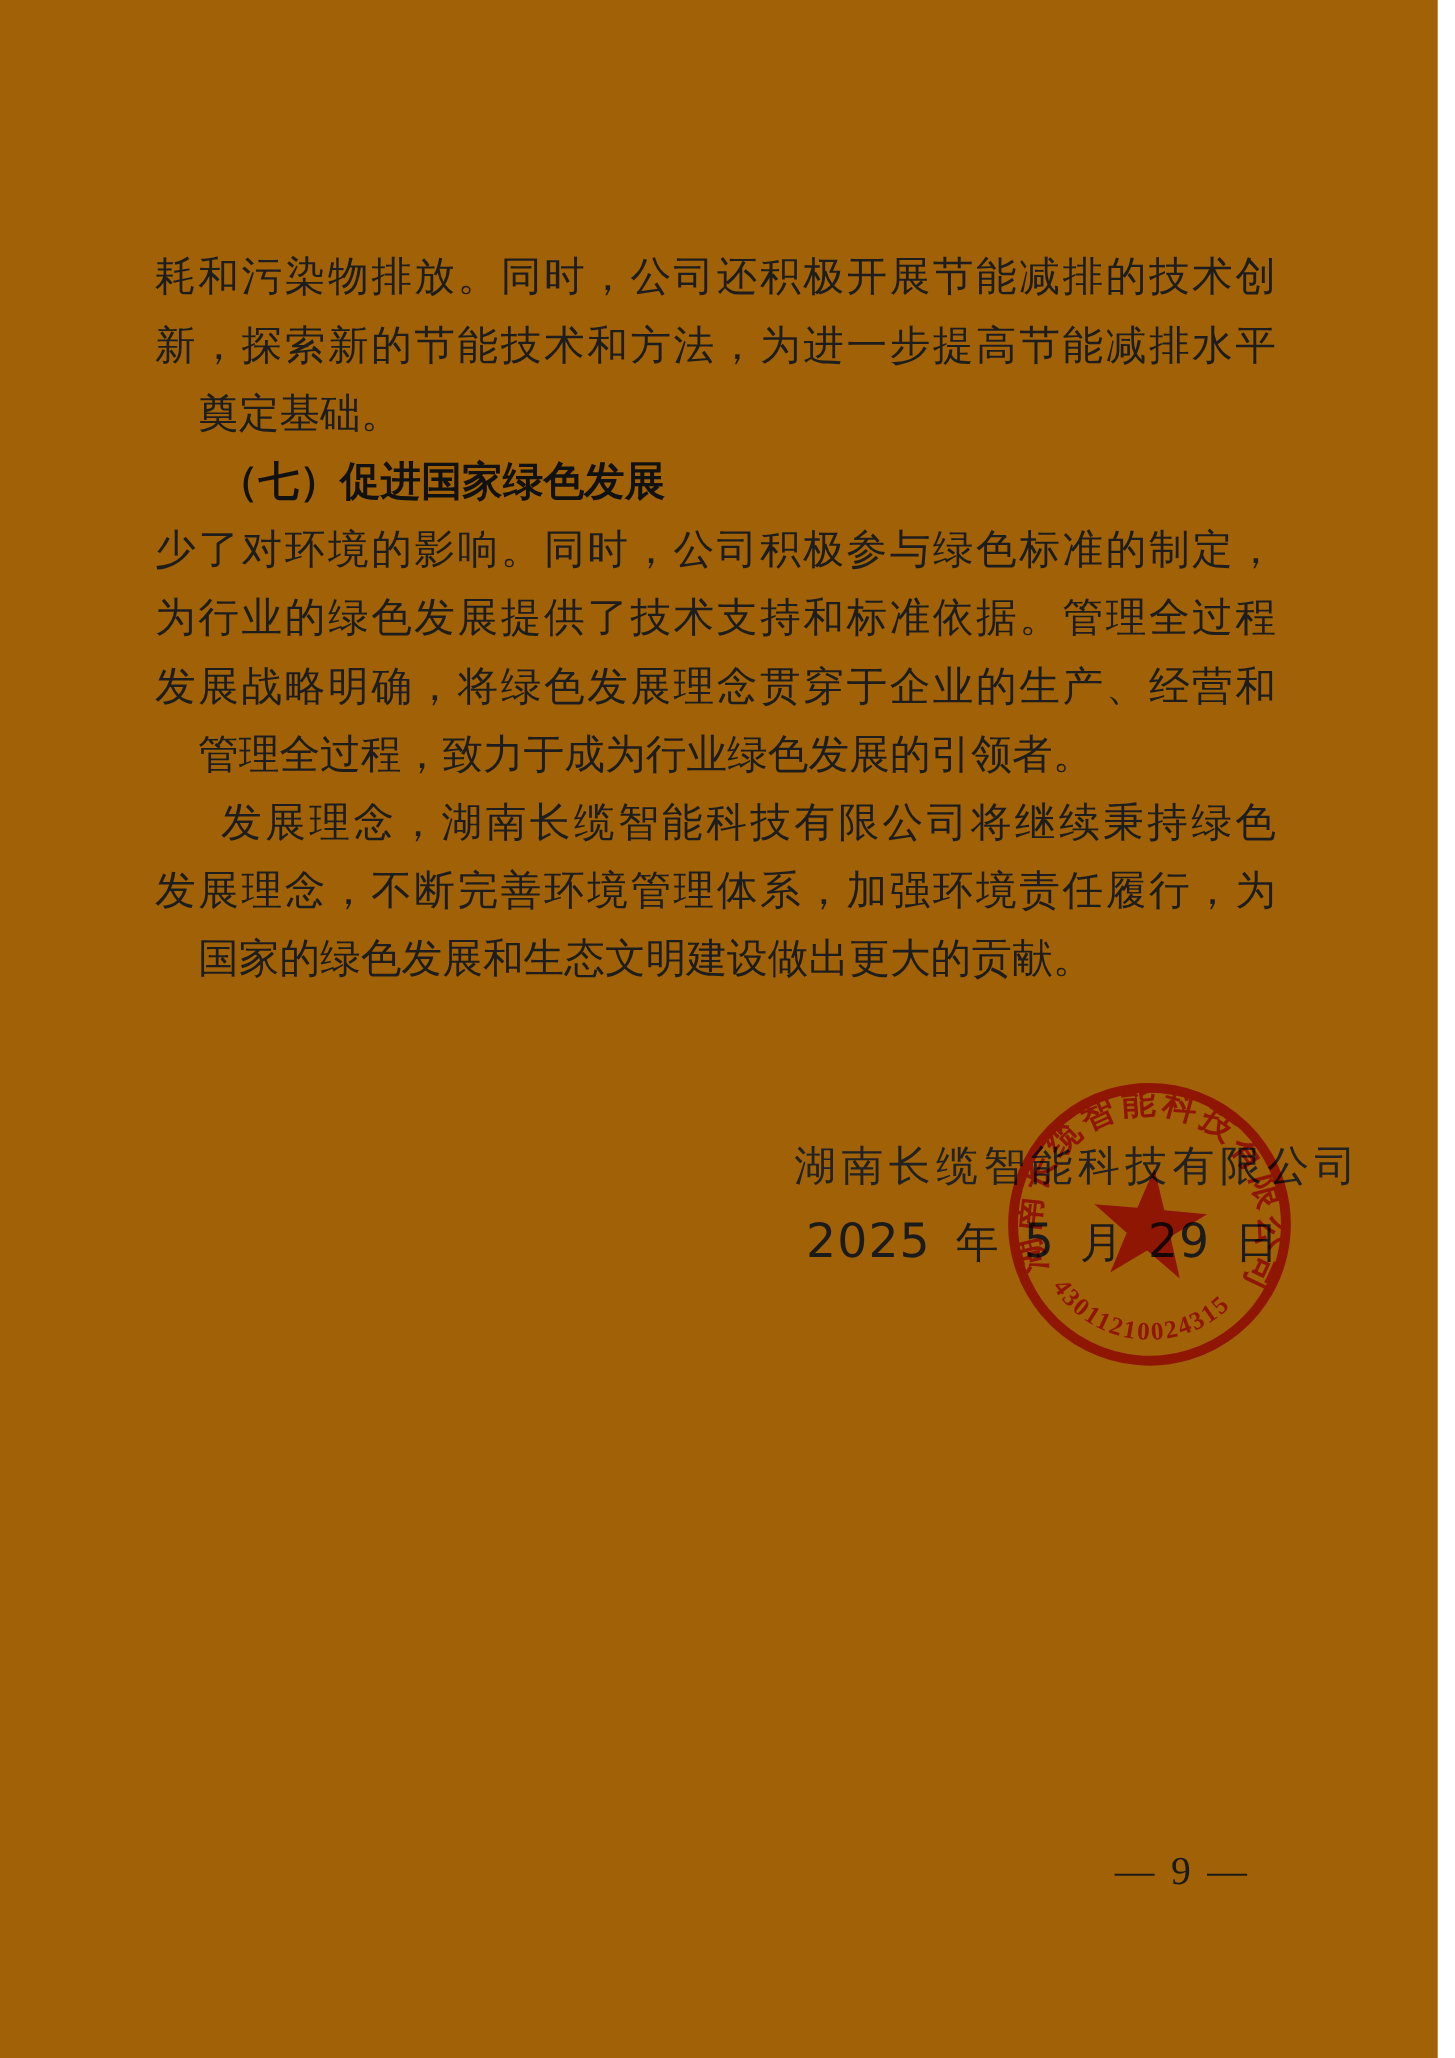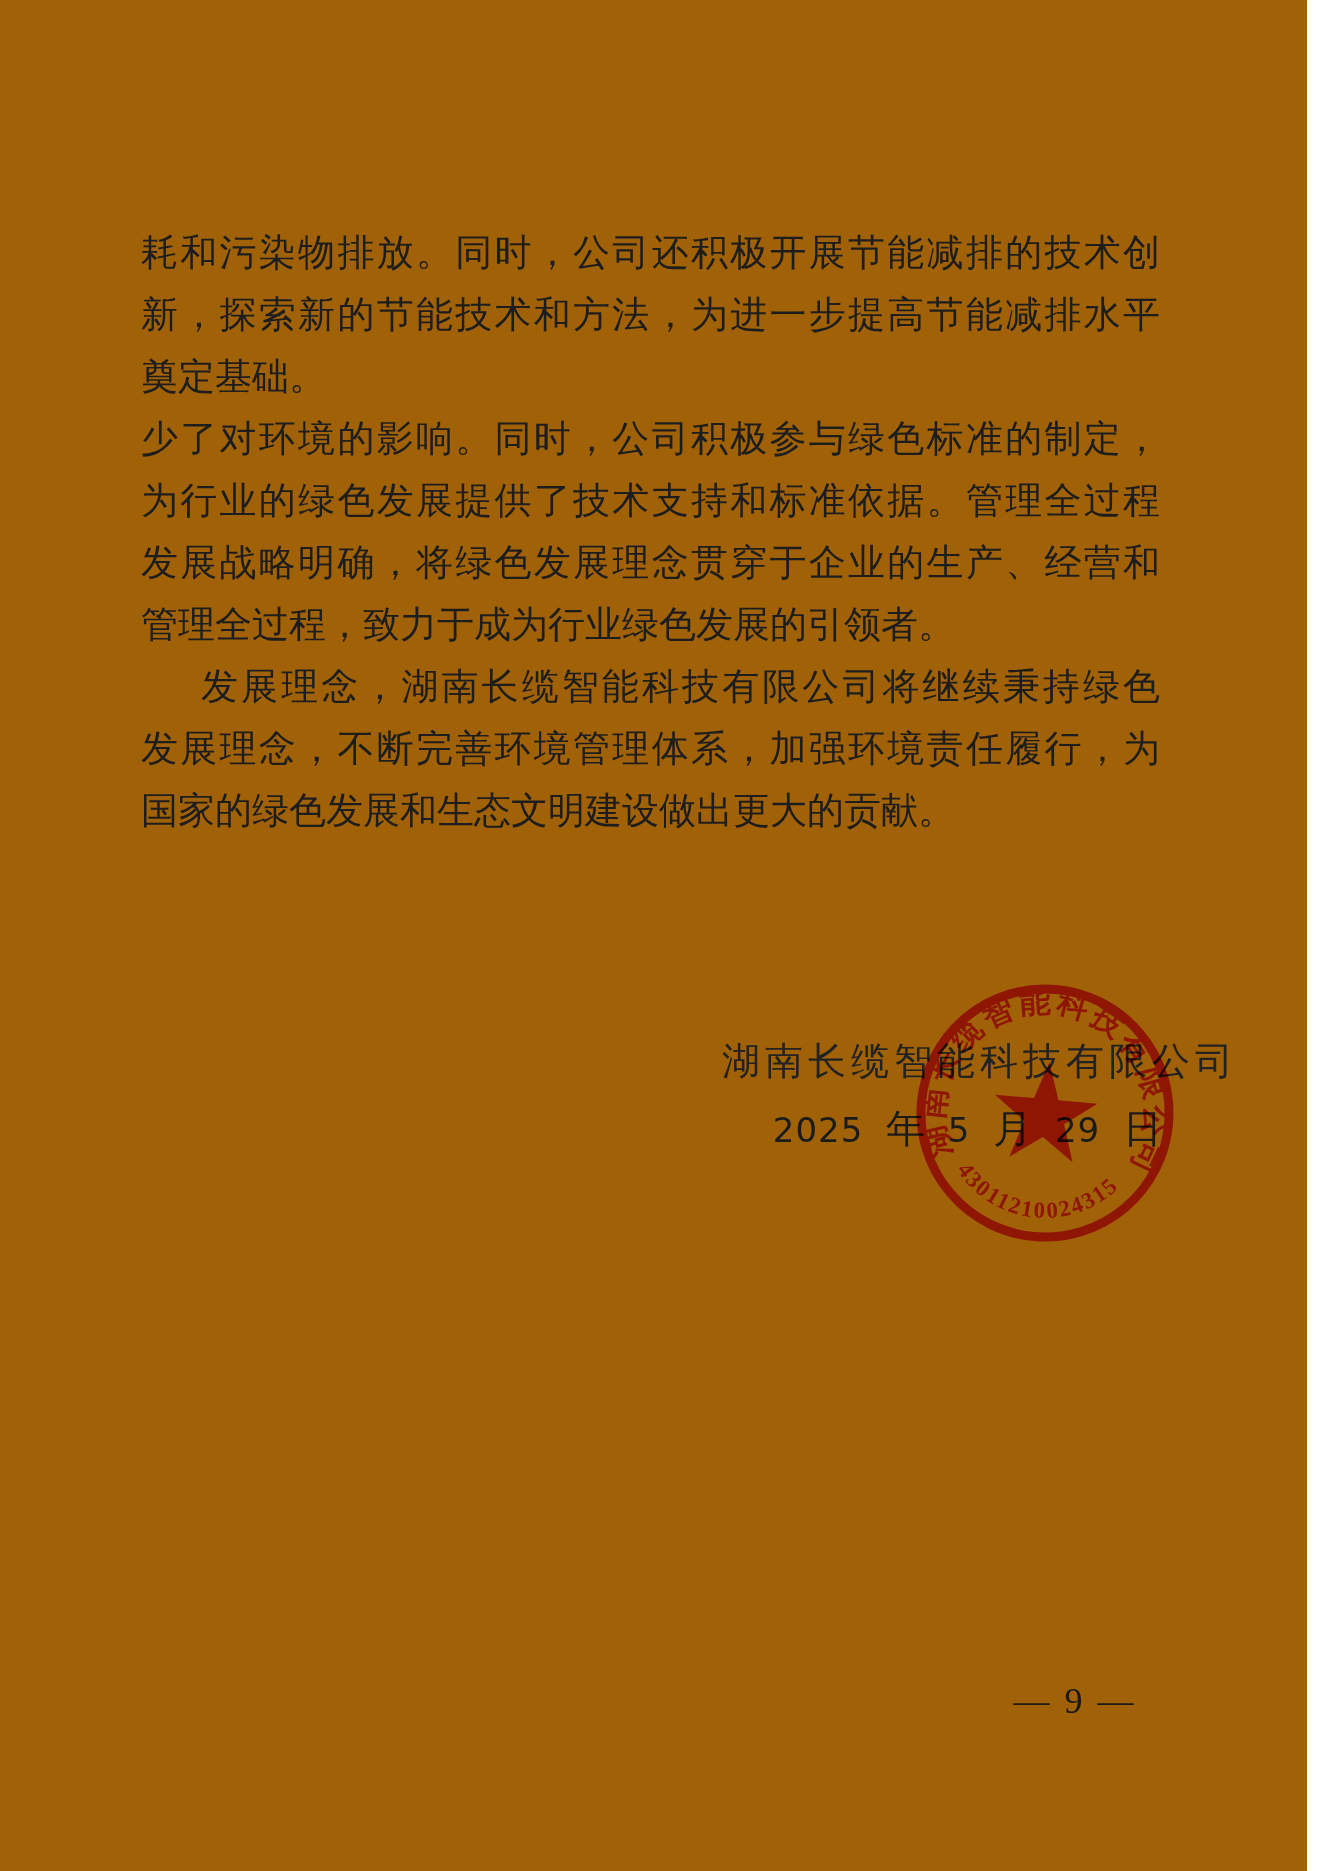--- a/index.html
+++ b/index.html
@@ -6,40 +6,40 @@
   .page {
     position:relative; width:1307px; height:1871px; background:#a16207;
     overflow:hidden; font-family:"Liberation Serif","DejaVu Serif",serif;
     color:#1d1d1d;
   }
   .textblock { position:absolute; left:141px; top:222px; width:1019px; }
   .line {
     height:62px; line-height:62px; font-size:37px;
     text-align:justify; text-align-last:justify;
   }
-  .line.end  { text-align:left; text-align-last:left; }
+  .line.end  { text-align:left; text-align-last:left;margin-left:39px; }
   .line.indent { text-indent:60px; }
   .line.heading {
     text-align:left; text-align-last:left; text-indent:57px;
     font-weight:bold; color:#111;
   }
   .signature {
     position:absolute; top:1036px; left:140px; width:1098px;
     text-align:right; font-size:38px; letter-spacing:5px; line-height:50px;
     color:#222;
   }
   .dateline {
     position:absolute; top:1100px; left:140px; width:1022px;
     text-align:right; font-size:39px; line-height:58px; color:#1b1b1b;
   }
   .dateline span { margin-left:13px; }
   .dateline span:first-child { margin-left:0; }
   .dateline .num {
     font-family:"DejaVu Sans","Liberation Sans",sans-serif;
-    font-size:34px; letter-spacing:1px;
+    font-size:43px; letter-spacing:1px;
   }
   .seal {
     position:absolute; left:907px; top:975px; width:276px; height:276px;
     transform:rotate(5deg); mix-blend-mode:multiply; opacity:0.93;
   }
   .seal .ink { fill:#e12717; }
   .seal .ring { fill:none; stroke:#e12717; stroke-width:9px; }
   .seal text {
     fill:#e12717; font-family:"Liberation Serif","DejaVu Serif",serif;
     font-weight:bold;
@@ -53,20 +53,21 @@
 </style>
 </head>
 <body>
 
 <div class="page">
 
   <div class="textblock">
     <div class="line full">耗和污染物排放。同时，公司还积极开展节能减排的技术创</div>
     <div class="line full">新，探索新的节能技术和方法，为进一步提高节能减排水平</div>
     <div class="line end">奠定基础。</div>
+    <div class="line heading">（七）促进国家绿色发展</div>
     <div class="line full">少了对环境的影响。同时，公司积极参与绿色标准的制定，</div>
     <div class="line full">为行业的绿色发展提供了技术支持和标准依据。管理全过程</div>
     <div class="line full">发展战略明确，将绿色发展理念贯穿于企业的生产、经营和</div>
     <div class="line end">管理全过程，致力于成为行业绿色发展的引领者。</div>
     <div class="line full indent">发展理念，湖南长缆智能科技有限公司将继续秉持绿色</div>
     <div class="line full">发展理念，不断完善环境管理体系，加强环境责任履行，为</div>
     <div class="line end">国家的绿色发展和生态文明建设做出更大的贡献。</div>
   </div>
 
   <div class="signature">湖南长缆智能科技有限公司</div>

